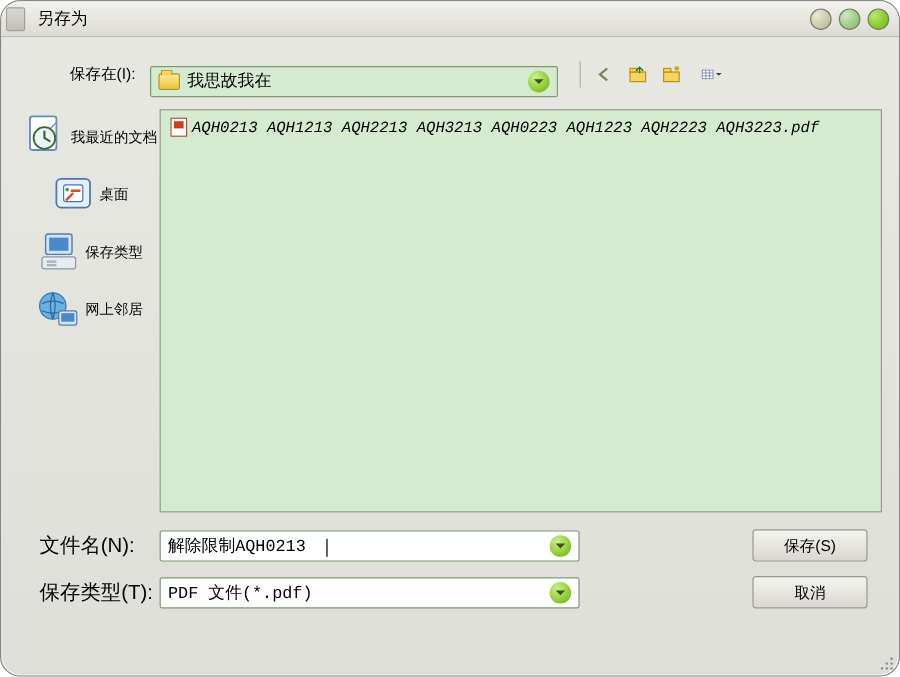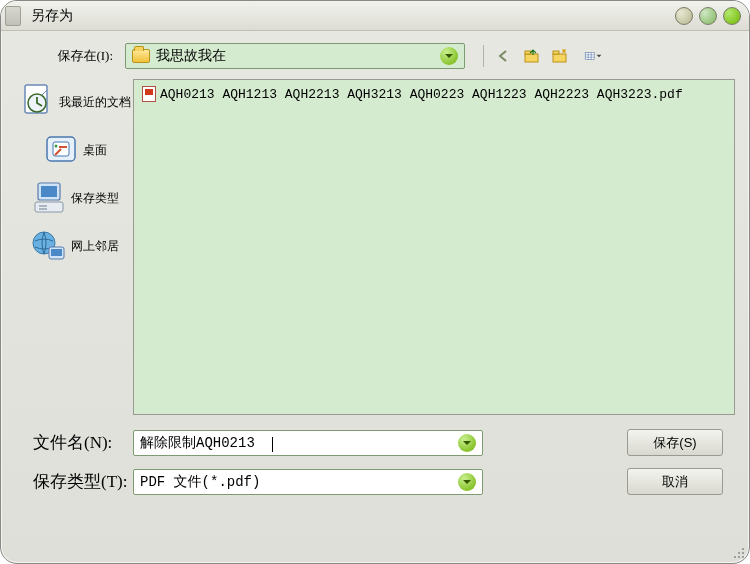--- a/index.html
+++ b/index.html
@@ -20,26 +20,27 @@
   .titlebar .sys-icon { width:16px;height:20px;margin-right:10px;
     background:linear-gradient(#d8d8d0,#c0c0b8); border:1px solid #a0a098; border-radius:2px; }
   .titlebar .title { flex:1; font-size:14px; }
   .win-btns { display:flex; gap:6px; }
   .win-btn { width:18px;height:18px;border-radius:50%;border:1px solid #7a7a6a; }
   .win-btn.min{background:radial-gradient(circle at 30% 30%,#e8e8d2,#b5b590);}
   .win-btn.max{background:radial-gradient(circle at 30% 30%,#cde8c2,#7fb55c);}
   .win-btn.close{background:radial-gradient(circle at 30% 30%,#b4e86e,#6fb800);}
   .body { padding:12px 14px 0 14px; }
   .row { display:flex; align-items:center; margin-bottom:10px; }
-  .label { width:110px; text-align:right; padding-right:12px; font-size:13px;font-family:Liberation Serif, serif; }
+  .label { width:110px; text-align:right; padding-right:12px; font-size:13px; }
   .dropdown {
     flex:1; height:26px; background:#d4ebcf;
     border:1px solid #7e9a70; border-radius:2px;
     display:flex; align-items:center; padding:0 6px;
     position:relative;
+    margin-top:12px;
   }
   .dropdown .dd-text { flex:1; font-size:14px; }
   .dd-arrow {
     width:18px;height:18px;border-radius:50%;
     background:radial-gradient(circle at 35% 30%,#c8f090,#6eb000);
     display:flex;align-items:center;justify-content:center;
   }
   .dd-arrow svg{width:10px;height:10px;fill:#355800;}
   .folder-icon{width:18px;height:14px;margin-right:6px;
     background:linear-gradient(#ffe89a,#f0c23a);
@@ -61,21 +62,21 @@
   }
   .side-item{display:flex;flex-direction:row;align-items:center;gap:2px;cursor:pointer;}
   .side-item .icon{width:40px;height:38px;}
   .side-item .lbl{font-size:12px;text-align:center;}
   .filepane{
     flex:1;height:336px;background:#d4ebcf;
     border:1px solid #9a9a92; 
     padding:6px 8px; overflow:auto;
     font-family:"Courier New",monospace; font-size:13px;
   }
-  .file-row{display:flex;align-items:center;gap:4px;white-space:nowrap;}
+  .file-row{display:flex;align-items:center;gap:4px;white-space:nowrap;font-style:italic;}
   .pdf-icon{width:14px;height:16px;background:#fff;border:1px solid #b05040;position:relative;flex-shrink:0;}
   .pdf-icon::before{content:"";position:absolute;left:2px;right:2px;top:2px;height:6px;background:#d03a1a;}
   .bottom{padding:14px 0 0 0;}
   .bottom .row{margin-bottom:12px;}
   .bottom .label{width:118px;text-align:left;padding-left:18px;padding-right:0;font-size:17px;}
   .input-combo{
     width:350px;height:26px;background:#fff;border:1px solid #7e9a70;border-radius:2px;
     display:flex;align-items:center;padding:0 6px;position:relative;
   }
   .input-combo .dd-text{flex:1;font-family:"Courier New","SimSun",monospace;font-size:14px;}

